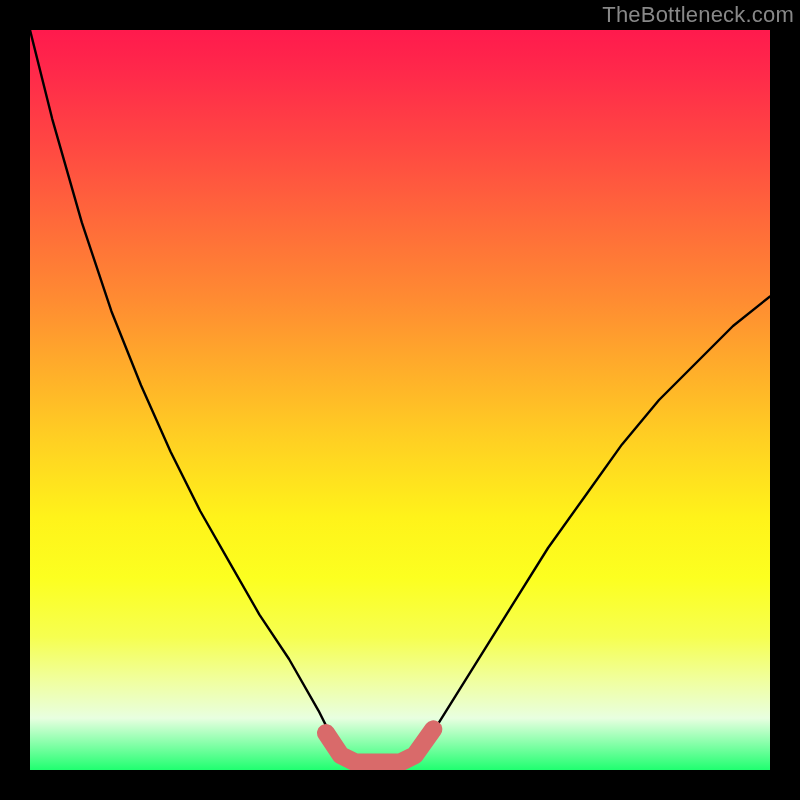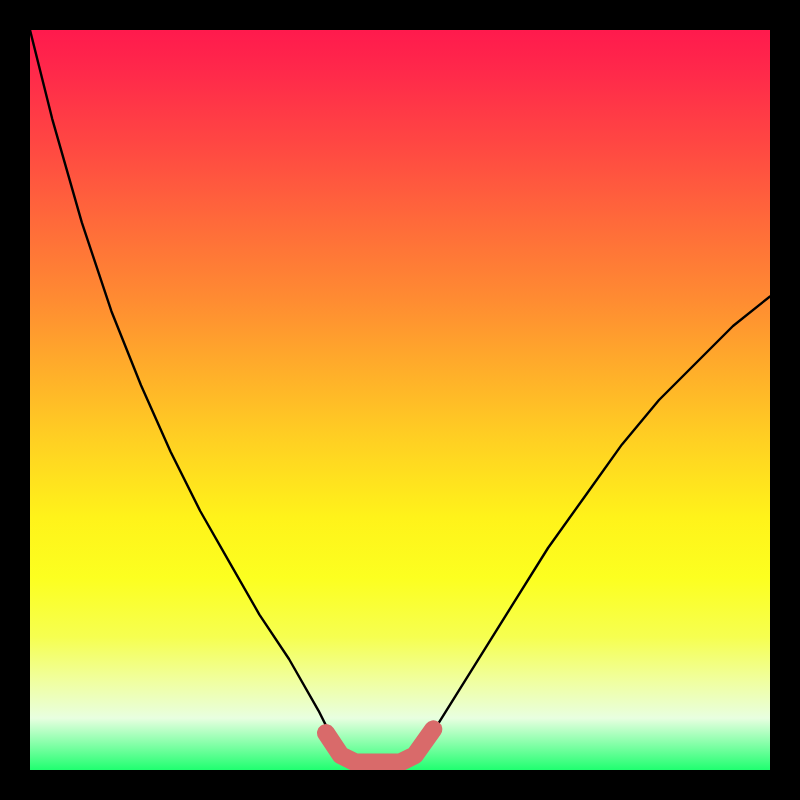--- a/index.html
+++ b/index.html
@@ -58,19 +58,20 @@
     left: 0;
     top: 0;
     width: 740px;
     height: 740px;
   }
 </style>
 </head>
 <body>
 
 <div class="frame">
+  <div class="watermark">TheBottleneck.com</div>
   <div class="plot">
     <svg class="curves" viewBox="0 0 740 740" preserveAspectRatio="none">
       <path id="main-curve" fill="none" stroke="#000000" stroke-width="2.4" stroke-linecap="round" stroke-linejoin="round" d="M0.0 0.0 L22.2 88.8 L51.8 192.4 L81.4 281.2 L111.0 355.2 L140.6 421.8 L170.2 481.0 L199.8 532.8 L229.4 584.6 L259.0 629.0 L288.6 680.8 L303.4 710.4 L310.8 725.2 L310.8 725.2 L325.6 732.6 L347.8 732.6 L370.0 732.6 L384.8 725.2 L384.8 725.2 L407.0 695.6 L444.0 636.4 L481.0 577.2 L518.0 518.0 L555.0 466.2 L592.0 414.4 L629.0 370.0 L666.0 333.0 L703.0 296.0 L740.0 266.4"></path>
       <path id="accent-curve" fill="none" stroke="#d96a6a" stroke-width="18" stroke-linecap="round" stroke-linejoin="round" d="M296.0 703.0 L310.8 725.2 L325.6 732.6 L347.8 732.6 L370.0 732.6 L384.8 725.2 L403.3 699.3"></path>
     </svg>
   </div>
 </div>
 
 </body></html>

